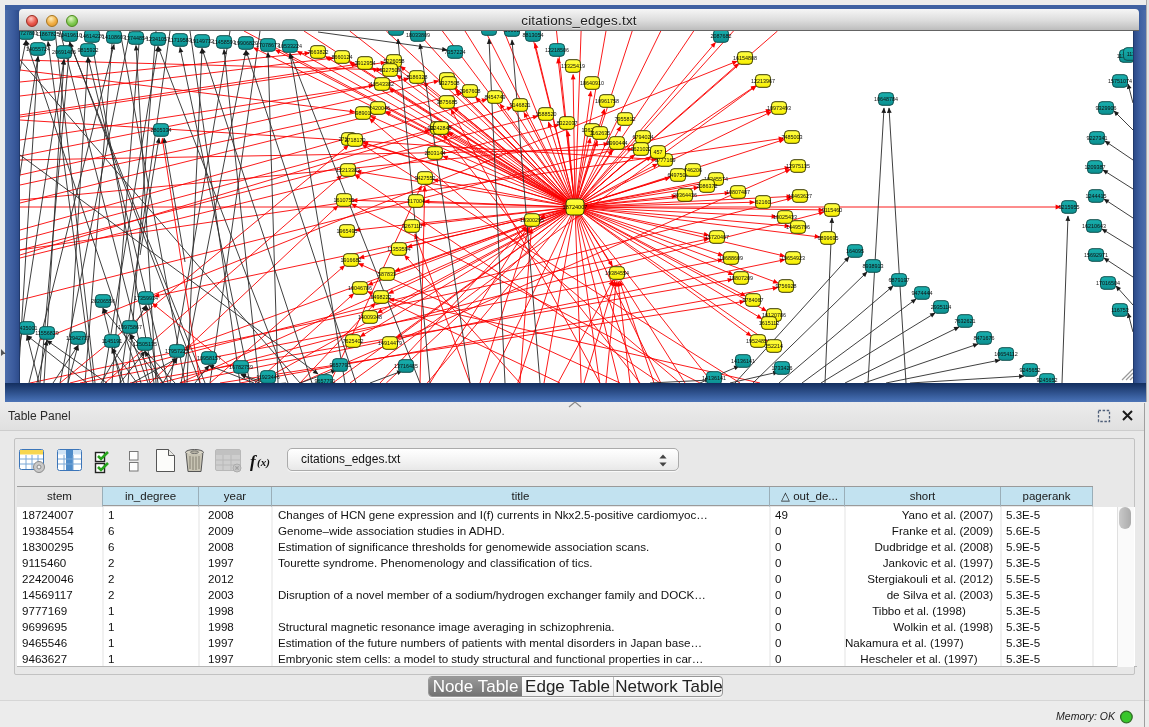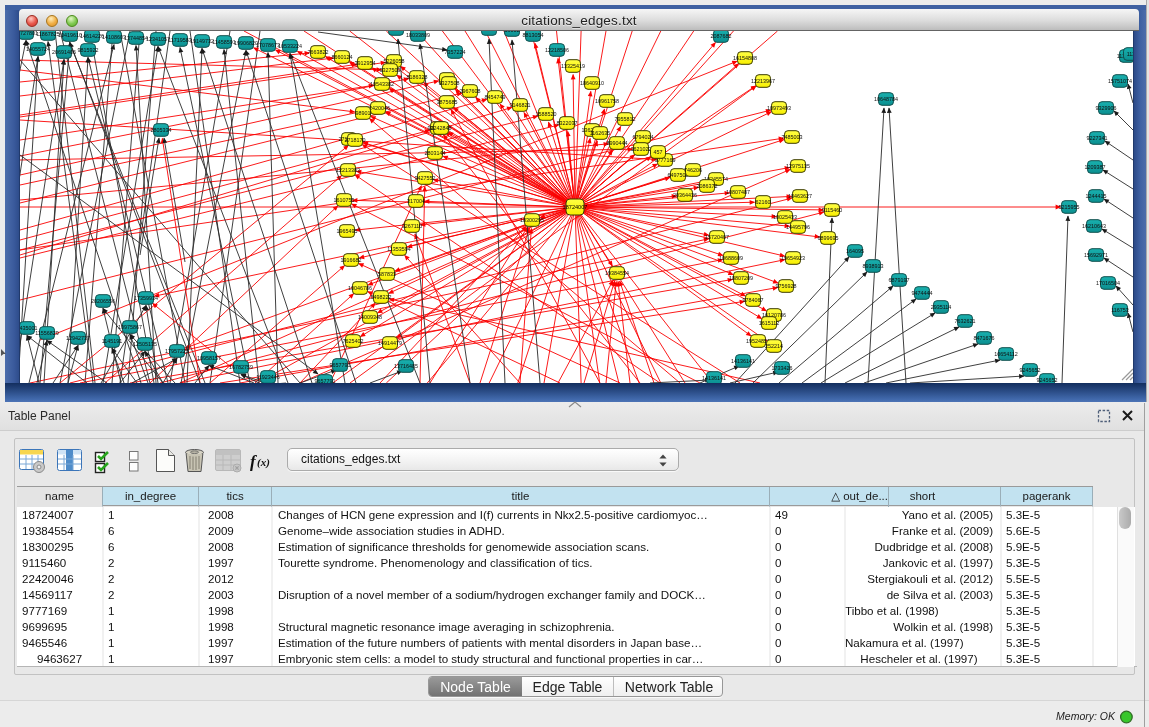--- a/index.html
+++ b/index.html
@@ -22,21 +22,21 @@
 #combo {position:absolute;left:287px;top:448px;width:392px;height:23px;background:linear-gradient(#ffffff,#f2f2f2 60%,#e8e8e8);
   border:1px solid #ababab;border-radius:5px;font-size:12px;color:#111;line-height:21px;padding-left:13px;
   box-shadow:0 1px 1px rgba(255,255,255,.8)}
 #thead {position:absolute;left:17px;top:486px;width:1076px;height:20px;background:#c2e2f0;border-top:1px solid #9a9a9a;border-bottom:1px solid #9a9a9a;}
 #thead div {position:absolute;top:0;height:20px;font-size:11.5px;color:#1a1a1a;text-align:center;line-height:19px;
   border-right:1px solid #9aaeb8}
 #tbody {position:absolute;left:17px;top:507px;width:1118px;height:160px;background:#fff;overflow:hidden}
 .trow {position:absolute;left:0;width:1118px;height:16px;font-size:11.6px;color:#111}
 .trow span {position:absolute;top:1px;white-space:nowrap}
 #tabbar {position:absolute;left:428px;top:676px;width:295px;height:21px;border:1px solid #979797;border-radius:4px;
-  background:linear-gradient(#ffffff,#efefef);box-shadow:0 1px 0 rgba(255,255,255,.7);overflow:hidden;font-size:14px}
+  background:linear-gradient(#ffffff,#efefef);box-shadow:0 1px 0 rgba(255,255,255,.7);overflow:hidden;font-size:17px}
 #tabbar div {position:absolute;top:0;height:21px;line-height:20px;text-align:center;color:#222}
 #status {position:absolute;left:0;top:700px;width:1149px;height:27px;background:#ececec;border-top:1px solid #d6d6d6;font-style:italic;}
 </style></head>
 <body>
 
 <svg width="1149" height="400" style="position:absolute;left:0;top:0">
 <defs>
 <marker id="ar" viewBox="0 0 10 10" refX="9" refY="5" markerWidth="7.5" markerHeight="6" orient="auto-start-reverse">
   <path d="M0,0.6 L10,5 L0,9.4 z" fill="#fb0000"></path>
       </marker>
@@ -1005,36 +1005,36 @@
 <text x="9" y="19" font-family="Liberation Serif, serif" font-style="italic" font-weight="bold" font-size="11" fill="#111">(x)</text>
     </g>
 </svg>
 <div id="combo">citations_edges.txt
   <svg width="10" height="13" style="position:absolute;right:10px;top:5px">
       <path d="M5 0.5 L8.6 4.5 H1.4 z" fill="#444"></path>
       <path d="M5 12.5 L8.6 8.5 H1.4 z" fill="#444"></path>
     </svg>
 </div>
 <div id="thead">
-  <div style="left:0;width:86px;background:#e4e4e4">name</div>
+  <div style="left:0;width:86px;background:#e4e4e4">stem</div>
   <div style="left:86px;width:96px">in_degree</div>
-  <div style="left:182px;width:73px">tics</div>
+  <div style="left:182px;width:73px">year</div>
   <div style="left:255px;width:498px">title</div>
-  <div style="left:797px;width:75px;text-align:right;padding-left:5px">△ out_de...</div>
+  <div style="left:753px;width:75px;text-align:center;padding-left:5px">△ out_de...</div>
   <div style="left:828px;width:156px">short</div>
   <div style="left:984px;width:92px">pagerank</div>
 </div>
 <div id="tbody">
 <div class="trow" style="top:0px">
 <span style="left:5px">18724007</span>
       <span style="left:91px">1</span>
       <span style="left:191px">2008</span>
 <span style="left:261px">Changes of HCN gene expression and I(f) currents in Nkx2.5-positive cardiomyoc…</span>
       <span style="left:758px">49</span>
-<span style="left:828px;width:148px;text-align:right">Yano et al. (2005)</span>
+<span style="left:828px;width:148px;text-align:right">Yano et al. (2007)</span>
       <span style="left:989px">5.3E-5</span>
     </div>
 <div class="trow" style="top:16px">
 <span style="left:5px">19384554</span>
       <span style="left:91px">6</span>
       <span style="left:191px">2009</span>
 <span style="left:261px">Genome–wide association studies in ADHD.</span>
       <span style="left:758px">0</span>
 <span style="left:828px;width:148px;text-align:right">Franke et al. (2009)</span>
       <span style="left:989px">5.6E-5</span>
@@ -1072,21 +1072,21 @@
 <span style="left:261px">Disruption of a novel member of a sodium/hydrogen exchanger family and DOCK…</span>
       <span style="left:758px">0</span>
 <span style="left:828px;width:148px;text-align:right">de Silva et al. (2003)</span>
       <span style="left:989px">5.3E-5</span>
     </div>
 <div class="trow" style="top:96px">
 <span style="left:5px">9777169</span>
       <span style="left:91px">1</span>
       <span style="left:191px">1998</span>
       <span style="left:758px">0</span>
-<span style="left:828px;width:148px;text-align:left">Tibbo et al. (1998)</span>
+<span style="left:828px;width:148px;text-align:center">Tibbo et al. (1998)</span>
       <span style="left:989px">5.3E-5</span>
     </div>
 <div class="trow" style="top:112px">
 <span style="left:5px">9699695</span>
       <span style="left:91px">1</span>
       <span style="left:191px">1998</span>
 <span style="left:261px">Structural magnetic resonance image averaging in schizophrenia.</span>
       <span style="left:758px">0</span>
 <span style="left:828px;width:148px;text-align:right">Wolkin et al. (1998)</span>
       <span style="left:989px">5.3E-5</span>
@@ -1094,21 +1094,21 @@
 <div class="trow" style="top:128px">
 <span style="left:5px">9465546</span>
       <span style="left:91px">1</span>
       <span style="left:191px">1997</span>
 <span style="left:261px">Estimation of the future numbers of patients with mental disorders in Japan base…</span>
       <span style="left:758px">0</span>
 <span style="left:828px;width:148px;text-align:left">Nakamura et al. (1997)</span>
       <span style="left:989px">5.3E-5</span>
     </div>
 <div class="trow" style="top:144px">
-<span style="left:20px">9463627</span>
+<span style="left:5px">9463627</span>
       <span style="left:91px">1</span>
       <span style="left:191px">1997</span>
 <span style="left:261px">Embryonic stem cells: a model to study structural and functional properties in car…</span>
       <span style="left:758px">0</span>
 <span style="left:828px;width:148px;text-align:center">Hescheler et al. (1997)</span>
       <span style="left:989px">5.3E-5</span>
     </div>
 </div>
 
 <svg width="1120" height="162" style="position:absolute;left:17px;top:506px;pointer-events:none">

